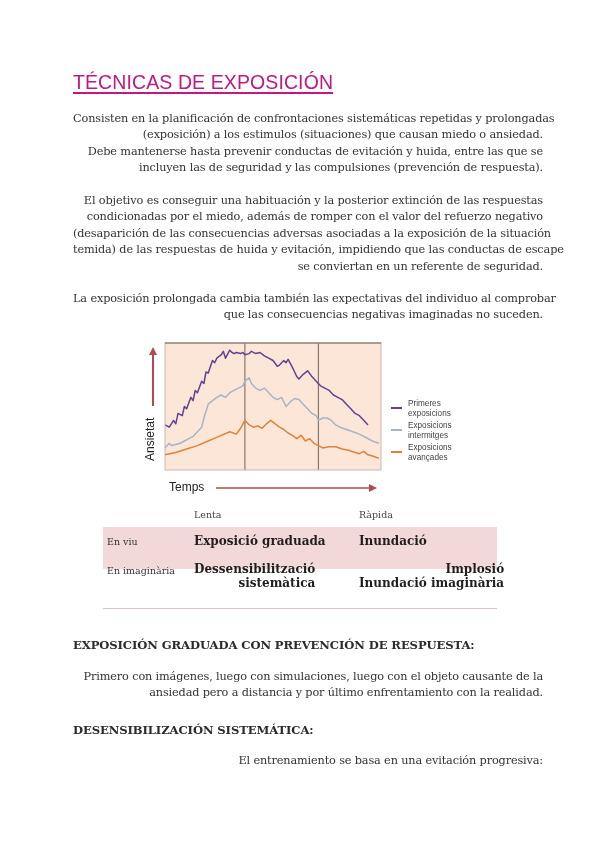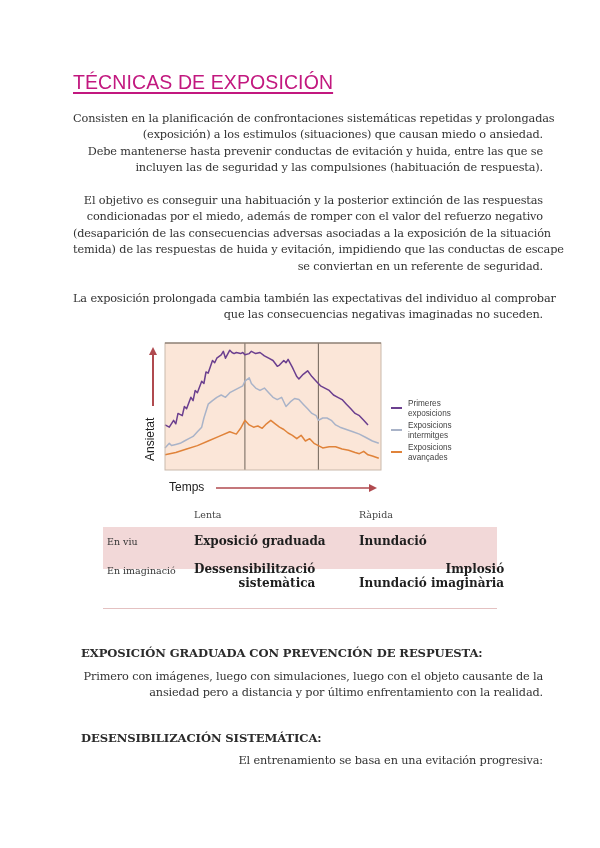--- a/index.html
+++ b/index.html
@@ -9,21 +9,21 @@
   .title { position: absolute; left: 73px; top: 71px; margin: 0;
            font-family: "Liberation Sans", sans-serif; font-weight: normal;
            font-size: 19.5px; color: #c2187f; text-decoration: underline;
            text-decoration-thickness: 1.5px; text-underline-offset: 3px; letter-spacing: 0.1px; }
   .para { position: absolute; left: 73px; width: 470px; margin: 0;
           font-size: 11.3px; line-height: 16.4px; color: #333; letter-spacing: -0.15px; }
   .para span { display: block; white-space: nowrap; }
   .p1 { top: 111px; }
   .p2 { top: 193px; }
   .p3 { top: 291px; }
-  .heading { position: absolute; left: 73px; margin: 8px; font-size: 11.6px;
+  .heading { position: absolute; left: 73px; margin: 0; font-size: 11.6px;
              font-weight: bold; color: #2b2b2b; letter-spacing: -0.1px; white-space: nowrap; }
   .h1 { top: 638px; }
   .p4 { top: 669px; }
   .h2 { top: 723px; }
   .p5 { top: 753px; }
 
   
   .figure { position: absolute; left: 140px; top: 338px; width: 330px; height: 160px; }
   .figure svg { position: absolute; left: 0; top: 0; overflow: visible; }
   .ylabel { position: absolute; left: -18px; top: 405px; transform-origin: 0 0;
@@ -52,21 +52,21 @@
 <body>
 
 <div class="page">
 
   <h1 class="title">TÉCNICAS DE EXPOSICIÓN</h1>
 
   <p class="para p1">
     <span>Consisten en la planificación de confrontaciones sistemáticas repetidas y prolongadas</span>
     <span>(exposición) a los estimulos (situaciones) que causan miedo o ansiedad.</span>
     <span>Debe mantenerse hasta prevenir conductas de evitación y huida, entre las que se</span>
-    <span>incluyen las de seguridad y las compulsiones (habituación de respuesta).</span>
+    <span>incluyen las de seguridad y las compulsiones (prevención de respuesta).</span>
   </p>
 
   <p class="para p2">
     <span>El objetivo es conseguir una habituación y la posterior extinción de las respuestas</span>
     <span>condicionadas por el miedo, además de romper con el valor del refuerzo negativo</span>
     <span>(desaparición de las consecuencias adversas asociadas a la exposición de la situación</span>
     <span>temida) de las respuestas de huida y evitación, impidiendo que las conductas de escape</span>
     <span>se conviertan en un referente de seguridad.</span>
   </p>
 
@@ -117,21 +117,21 @@
     <div class="row head">
       <span class="cell c1 hdr">Lenta</span>
       <span class="cell c2 hdr">Ràpida</span>
     </div>
     <div class="row vivo">
       <span class="cell c0">En viu</span>
       <span class="cell c1 big">Exposició graduada</span>
       <span class="cell c2 big">Inundació</span>
     </div>
     <div class="row imag">
-      <span class="cell c0">En imaginació</span>
+      <span class="cell c0">En imaginària</span>
       <span class="cell c1 big">
         <span style="display:block">Dessensibilització</span>
         <span style="display:block">sistemàtica</span>
       </span>
       <span class="cell c2 big">
         <span style="display:block">Implosió</span>
         <span style="display:block">Inundació imaginària</span>
       </span>
     </div>
     <div class="tbl-divider"></div>

